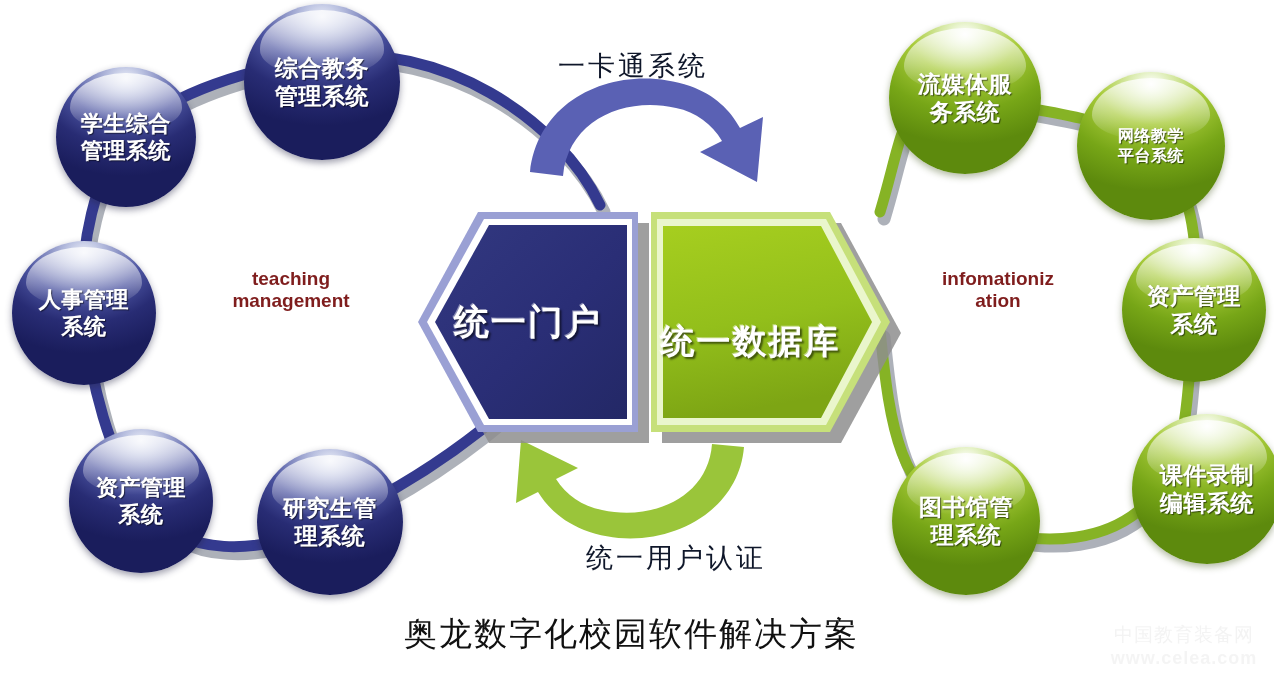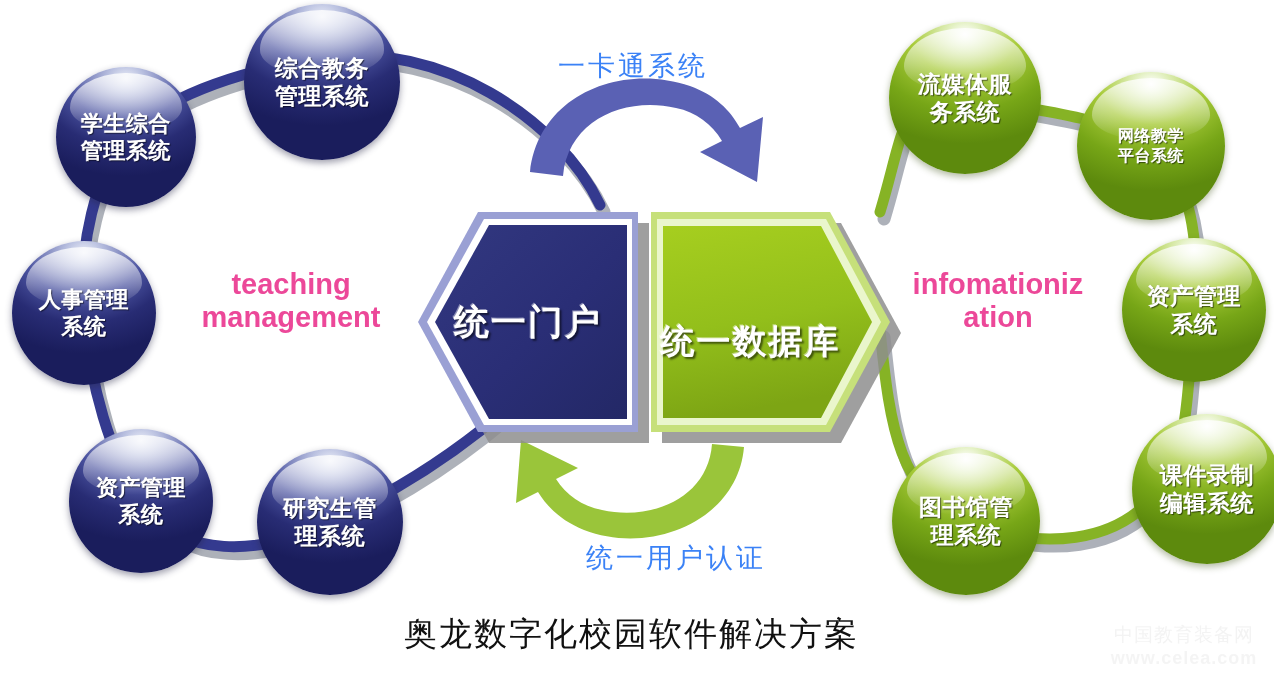--- a/index.html
+++ b/index.html
@@ -54,27 +54,27 @@
     font-family:"DejaVu Serif","Liberation Serif",serif;
     letter-spacing:2px;
     text-shadow:2px 2px 2px rgba(0,0,0,.55), -1px -1px 0 rgba(255,255,255,.45);
     white-space:nowrap;
   }
 
   
   .side-en{
     position:absolute;
     font-family:"Liberation Sans","DejaVu Sans",sans-serif;
-    font-weight:700;font-size:29px;color:#ec4899;
+    font-weight:700;font-size:19px;color:#7f1d1d;
     line-height:1.15;text-align:center;
   }
   .arrow-cap{
     position:absolute;
     font-family:Liberation Serif, serif;
-    font-size:27px;color:#3b82f6;letter-spacing:3px;white-space:nowrap;
+    font-size:27px;color:#0f172a;letter-spacing:3px;white-space:nowrap;
   }
   .maintitle{
     position:absolute;
     font-family:"DejaVu Serif","Liberation Serif",serif;
     font-size:33px;color:#111111;letter-spacing:2px;white-space:nowrap;
   }
   .watermark{
     position:absolute;right:6px;bottom:4px;width:168px;height:56px;
     display:flex;flex-direction:column;align-items:center;justify-content:center;
     opacity:.30;pointer-events:none;

